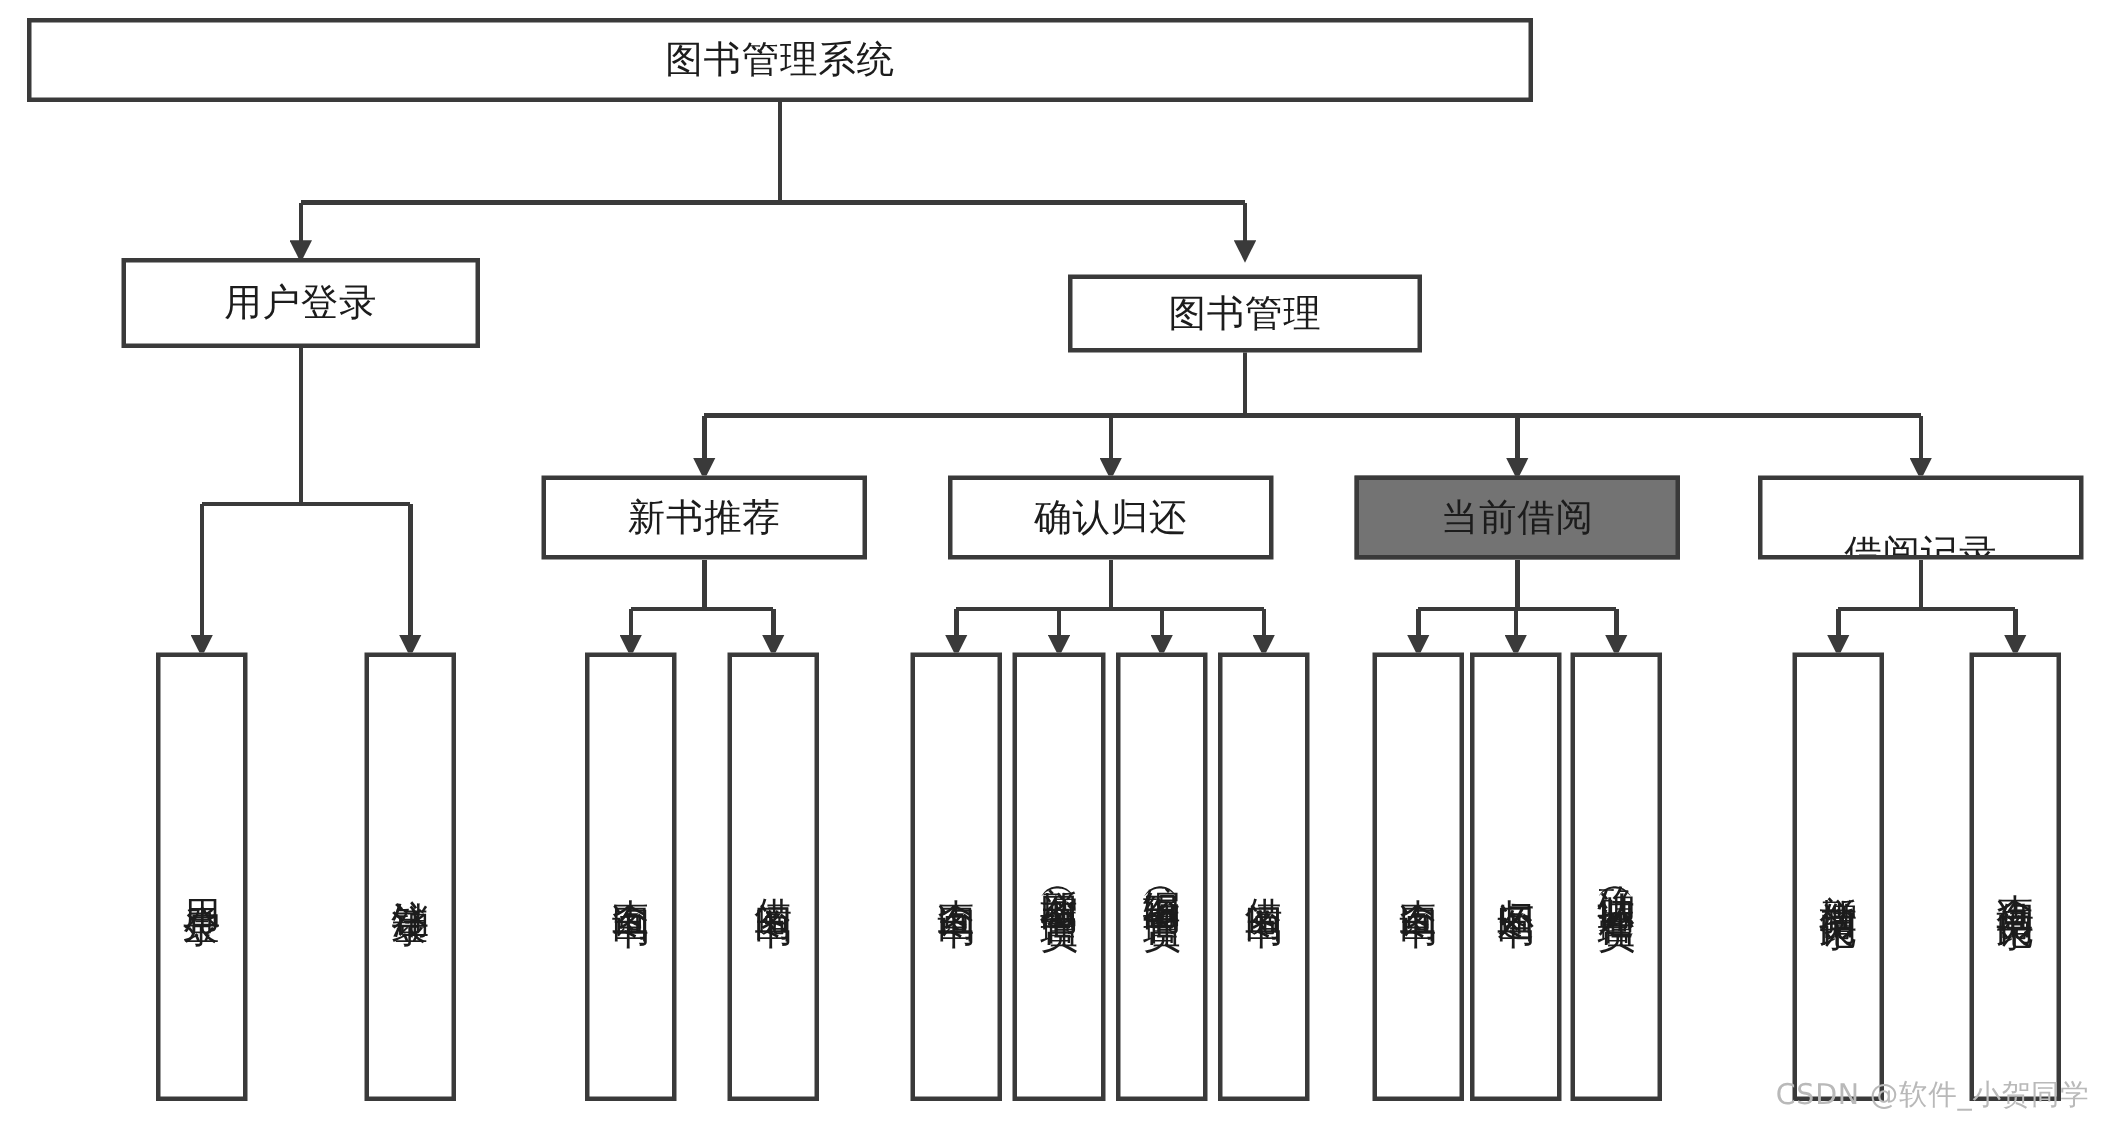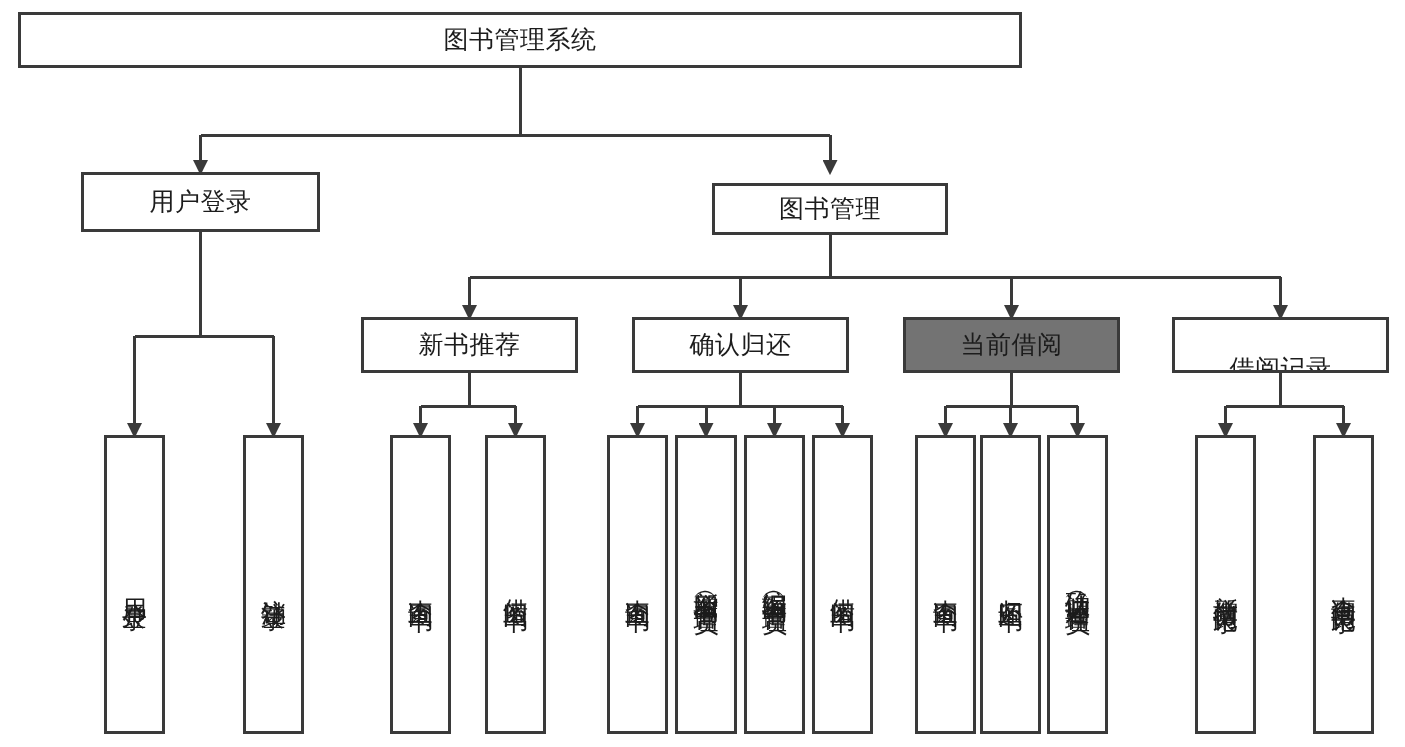--- a/index.html
+++ b/index.html
@@ -164,13 +164,14 @@
       <div class="node vertical" style="left: 1047px; top: 435px; width: 61px; height: 299px; border-color: rgb(58, 58, 58); background: rgb(255, 255, 255);">
         <span class="node-label" style="color: rgb(28, 28, 28);">确认归还（管理员）</span>
       </div>
       <div class="node vertical" style="left: 1195px; top: 435px; width: 61px; height: 299px; border-color: rgb(58, 58, 58); background: rgb(255, 255, 255);">
         <span class="node-label" style="color: rgb(28, 28, 28);">新增借阅记录</span>
       </div>
       <div class="node vertical" style="left: 1313px; top: 435px; width: 61px; height: 299px; border-color: rgb(58, 58, 58); background: rgb(255, 255, 255);">
         <span class="node-label" style="color: rgb(28, 28, 28);">查询借阅记录</span>
       </div>
     </div>
+  <div class="watermark">CSDN @软件_小贺同学</div>
 </div>
 
 </body></html>

